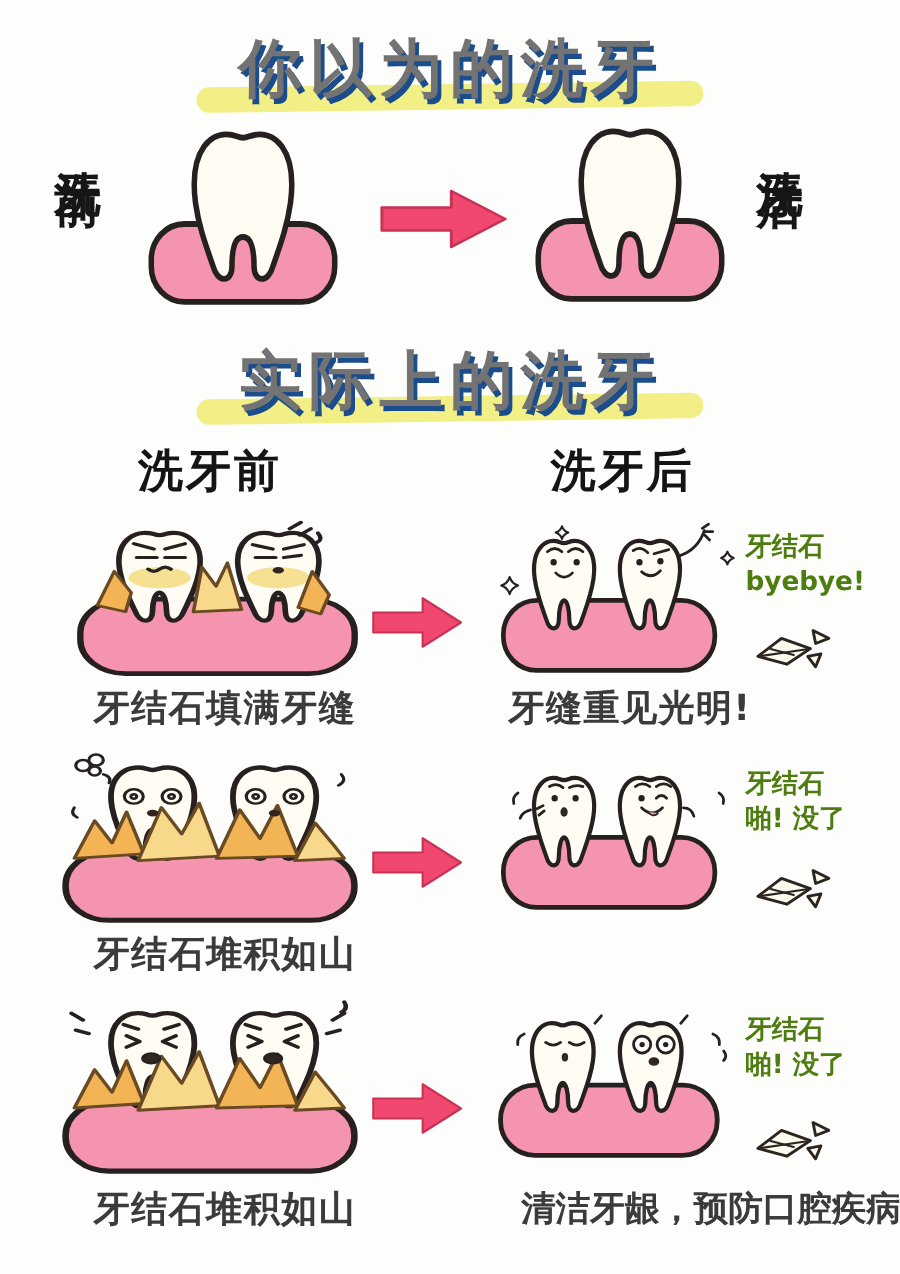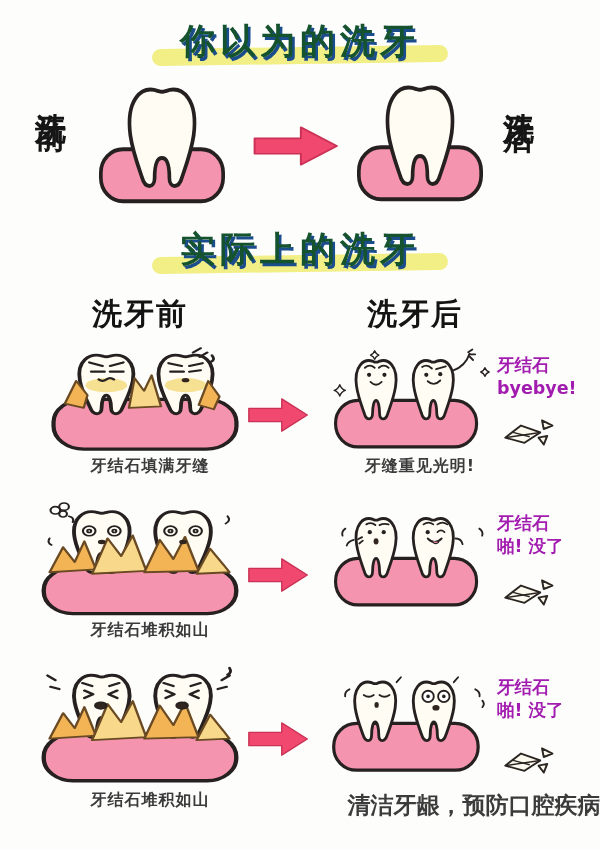--- a/index.html
+++ b/index.html
@@ -7,32 +7,32 @@
     position:relative;width:600px;height:849px;margin:0 auto;
     background:#fdfdfc;overflow:hidden;
     font-family:"DejaVu Sans","Liberation Sans",sans-serif;
   }
   .abs{position:absolute;}
   
   .title-wrap{left:0;right:0;text-align:center;}
   .title-inner{position:relative;display:inline-block;}
   .title-hl{position:absolute;left:-28px;right:-28px;bottom:1px;height:17px;
     background:#f1ef86;border-radius:10px;transform:rotate(-0.8deg);z-index:0;}
-  .big-title{position:relative;z-index:1;font-size:35px;font-weight:900;color:#14532d;
+  .big-title{position:relative;z-index:1;font-size:42px;font-weight:900;color:#737373;
     letter-spacing:5px;text-shadow:2.5px 3px 0 #1b4d8d;}
   
   .vlabel{writing-mode:vertical-rl;text-orientation:upright;font-size:31px;font-weight:900;
     color:#161616;letter-spacing:4px;line-height:1.1;}
   
   .col-header{font-size:30px;font-weight:900;color:#141414;text-align:center;letter-spacing:2px;}
   
-  .caption{font-size:16px;font-weight:700;color:#3b3b3b;text-align:center;letter-spacing:1px;}
+  .caption{font-size:24px;font-weight:700;color:#3b3b3b;text-align:center;letter-spacing:1px;}
   .caption.small{font-size:23px;letter-spacing:0;}
   
-  .note{font-size:17.5px;font-weight:700;color:#a21caf;line-height:23px;}
+  .note{font-size:17.5px;font-weight:700;color:#4d7c0f;line-height:23px;}
   svg{display:block;}
 </style>
 </head>
 <body>
 
 <div class="stage">
 
   <div class="abs title-wrap" style="top:18px;">
     <span class="title-inner">
       <span class="title-hl"></span>

